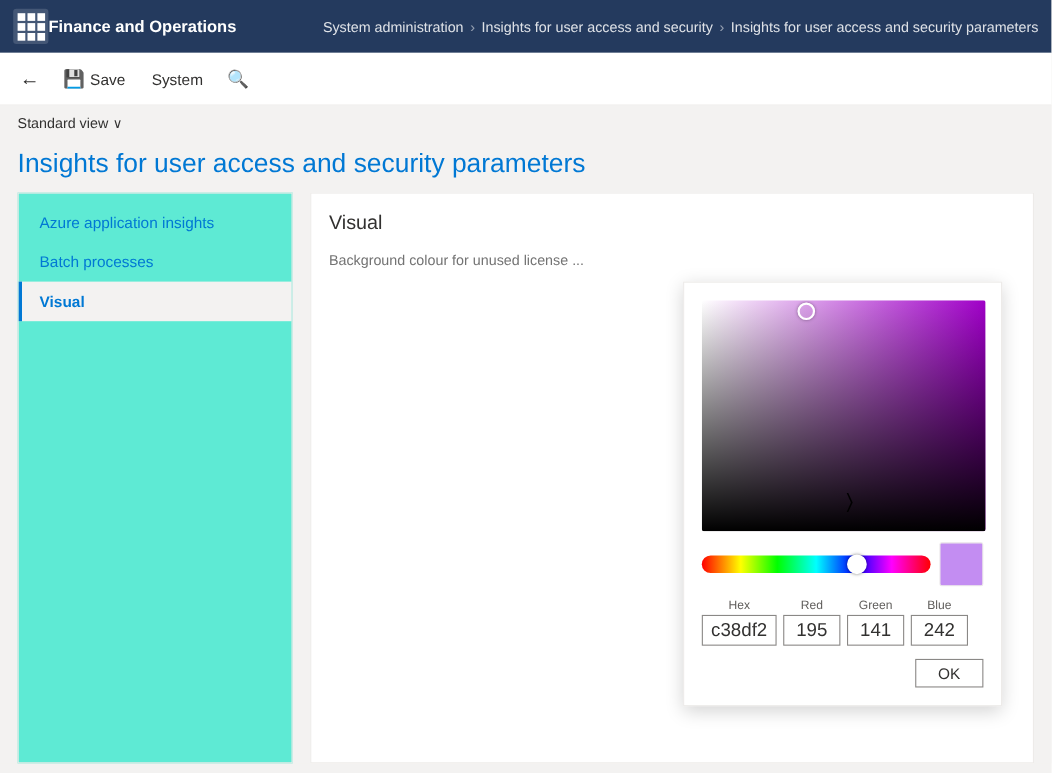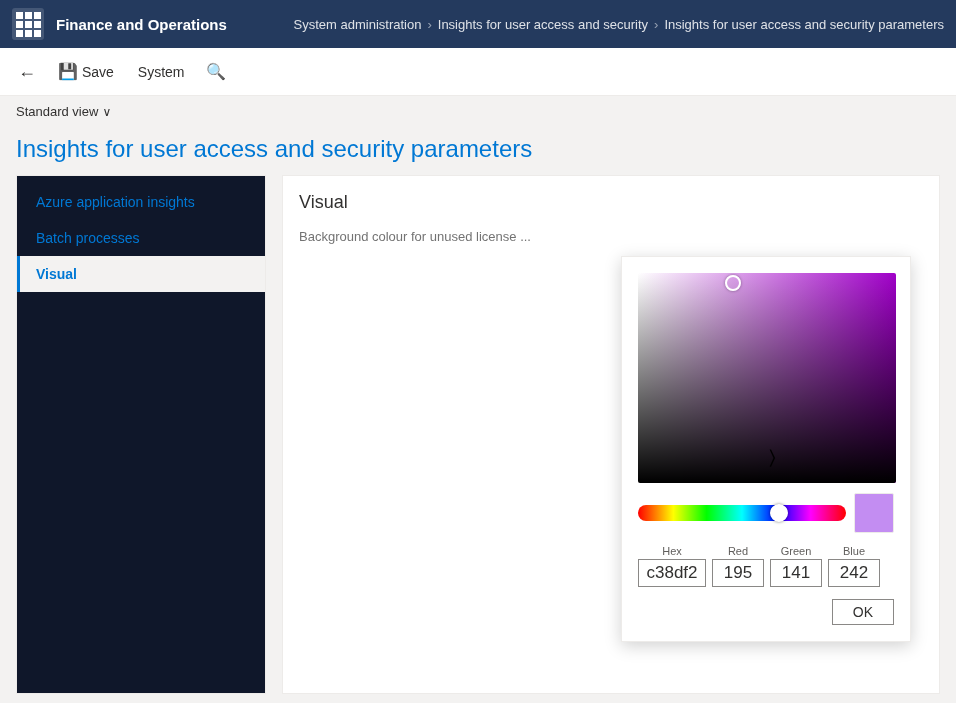--- a/index.html
+++ b/index.html
@@ -8,21 +8,21 @@
     
     .topbar {
       background: #1a1a2e;
       background: #0078d4;
       background: #243a5e;
       height: 48px;
       display: flex;
       align-items: center;
       color: white;
       padding: 0 12px;
-      gap: 12px;
+      gap: 0;
     }
     .topbar-apps-icon {
       width: 32px; height: 32px;
       display: flex; align-items: center; justify-content: center;
       background: rgba(255,255,255,0.15);
       border-radius: 3px;
       cursor: pointer;
     }
     .topbar-apps-grid {
       display: grid; grid-template-columns: repeat(3,7px); gap: 2px;
@@ -76,21 +76,21 @@
       display: flex;
       background: #f3f2f1;
       padding: 0 16px;
       gap: 0;
       height: calc(703px - 48px - 48px - 36px - 52px);
     }
 
     
     .sidebar {
       width: 250px;
-      background: #0f172a;
+      background: #5eead4;
       border: 1px solid #edebe9;
       padding: 8px 0;
       flex-shrink: 0;
     }
     .sidebar-item {
       padding: 10px 16px;
       cursor: pointer;
       font-size: 14px;
       color: #0078d4;
       border-left: 3px solid transparent;

